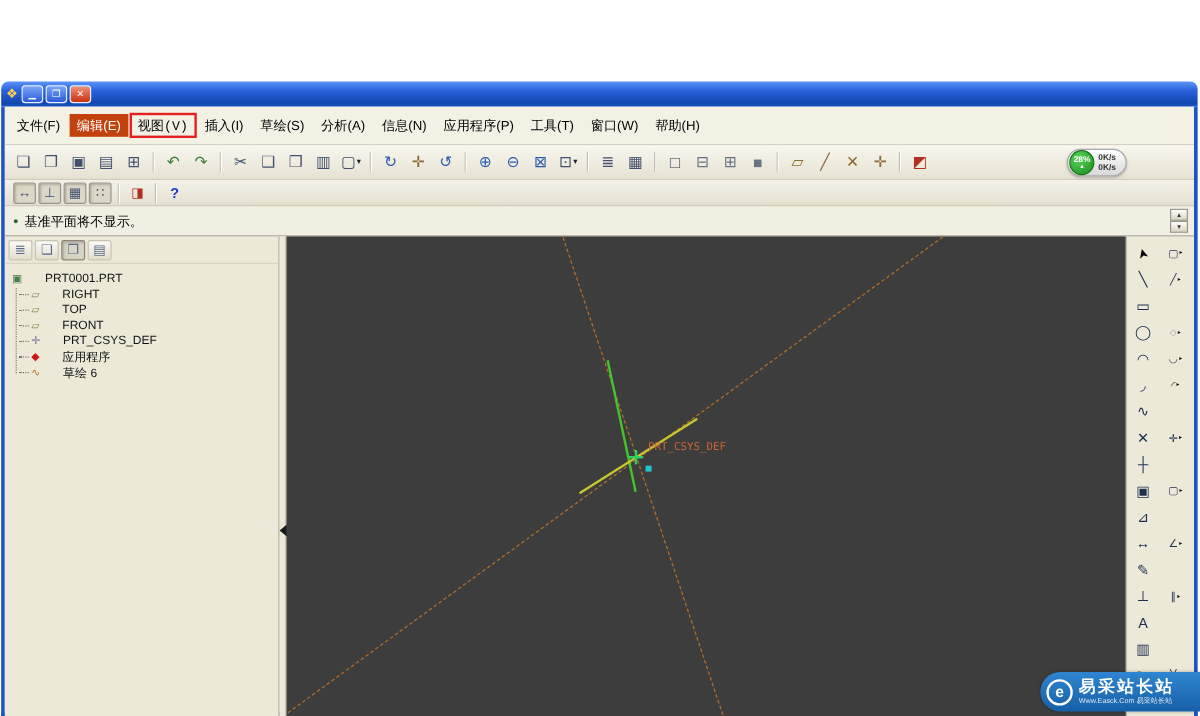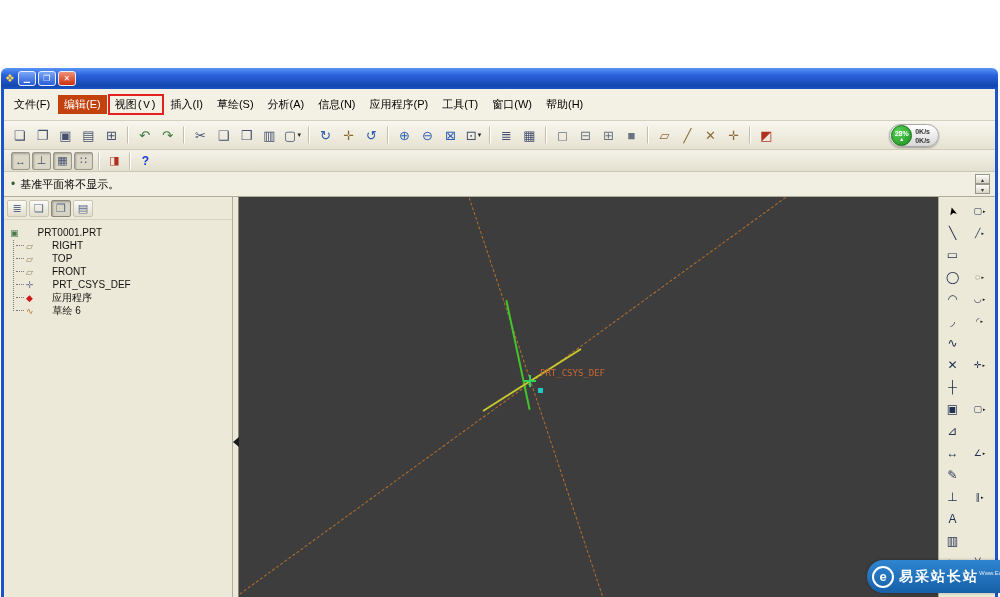--- a/index.html
+++ b/index.html
@@ -93,21 +93,21 @@
   .rt-row { display:flex; height:22px; align-items:center; }
   .rt-btn { display:flex; align-items:center; justify-content:center; color:#203050; border-radius:2px; }
   .rt-main { width:25px; height:20px; font-size:12px; }
   .rt-sec { flex:1; height:18px; font-size:9px; gap:1px; }
   .rt-fly { font-size:5px; color:#111; }
   .rt-main.cursor .gl { display:inline-block; transform:rotate(-105deg); color:#000; font-size:11px; }
 
   
   .watermark { position:absolute; right:0; bottom:4px; width:133px; height:33px; background:linear-gradient(#2f85d0,#1660a8); border-radius:17px 0 0 17px; display:flex; align-items:center; padding-left:5px; color:#fff; z-index:50; box-shadow:0 0 3px rgba(0,0,0,.3); }
   .wm-logo { width:22px; height:22px; border-radius:50%; border:2px solid #fff; display:flex; align-items:center; justify-content:center; font-weight:bold; font-size:13px; flex:none; }
-  .wm-text { margin-left:5px; display:flex; flex-direction:row; overflow:hidden;text-align:center; }
+  .wm-text { margin-left:5px; display:flex; flex-direction:column; overflow:hidden; }
   .wm-title { font-size:14px; font-weight:bold; line-height:15px; letter-spacing:2px; white-space:nowrap; }
   .wm-sub { font-size:6px; opacity:.85; white-space:nowrap; }
 </style>
 </head>
 <body>
 
 <div class="app">
 
   <div class="titlebar">
     <span class="app-icon">❖</span>

